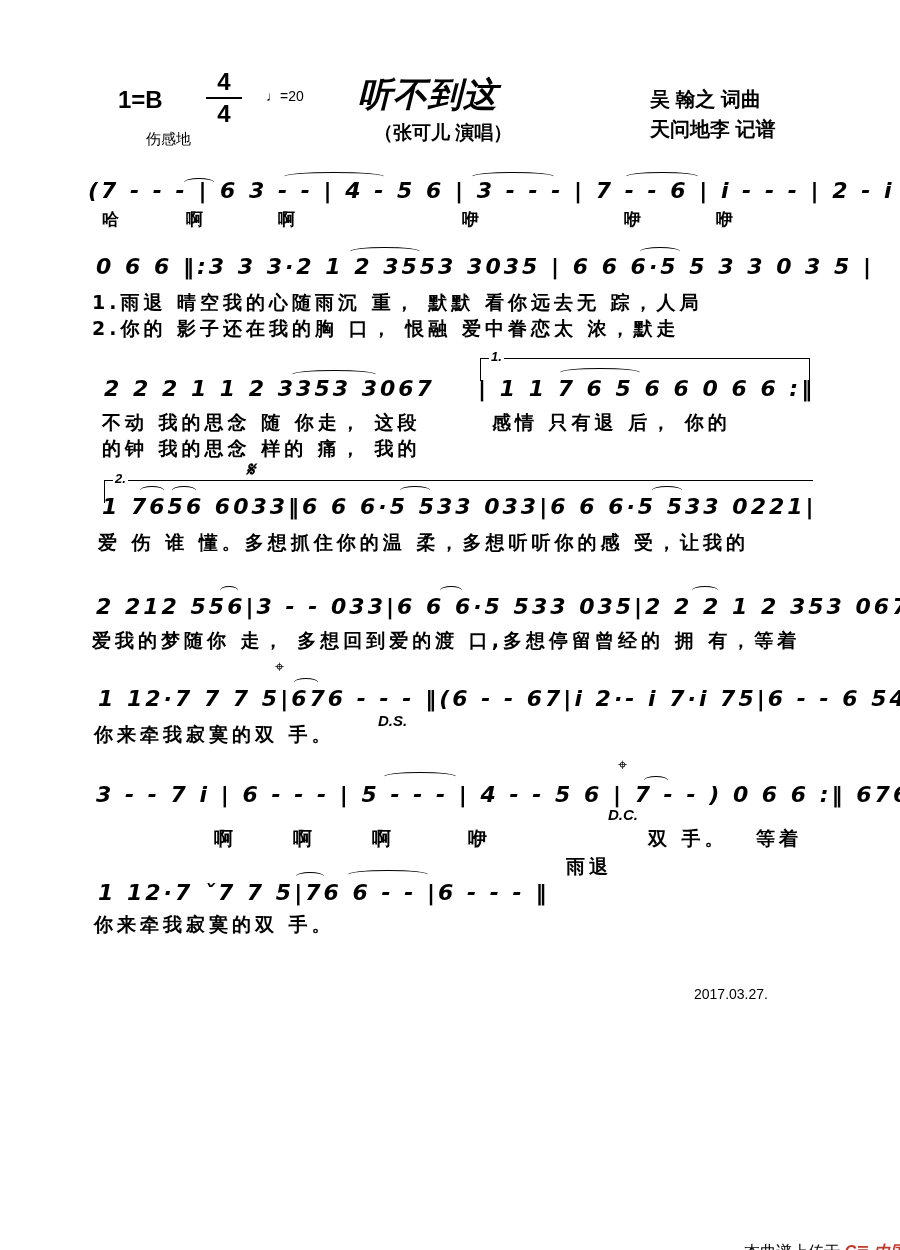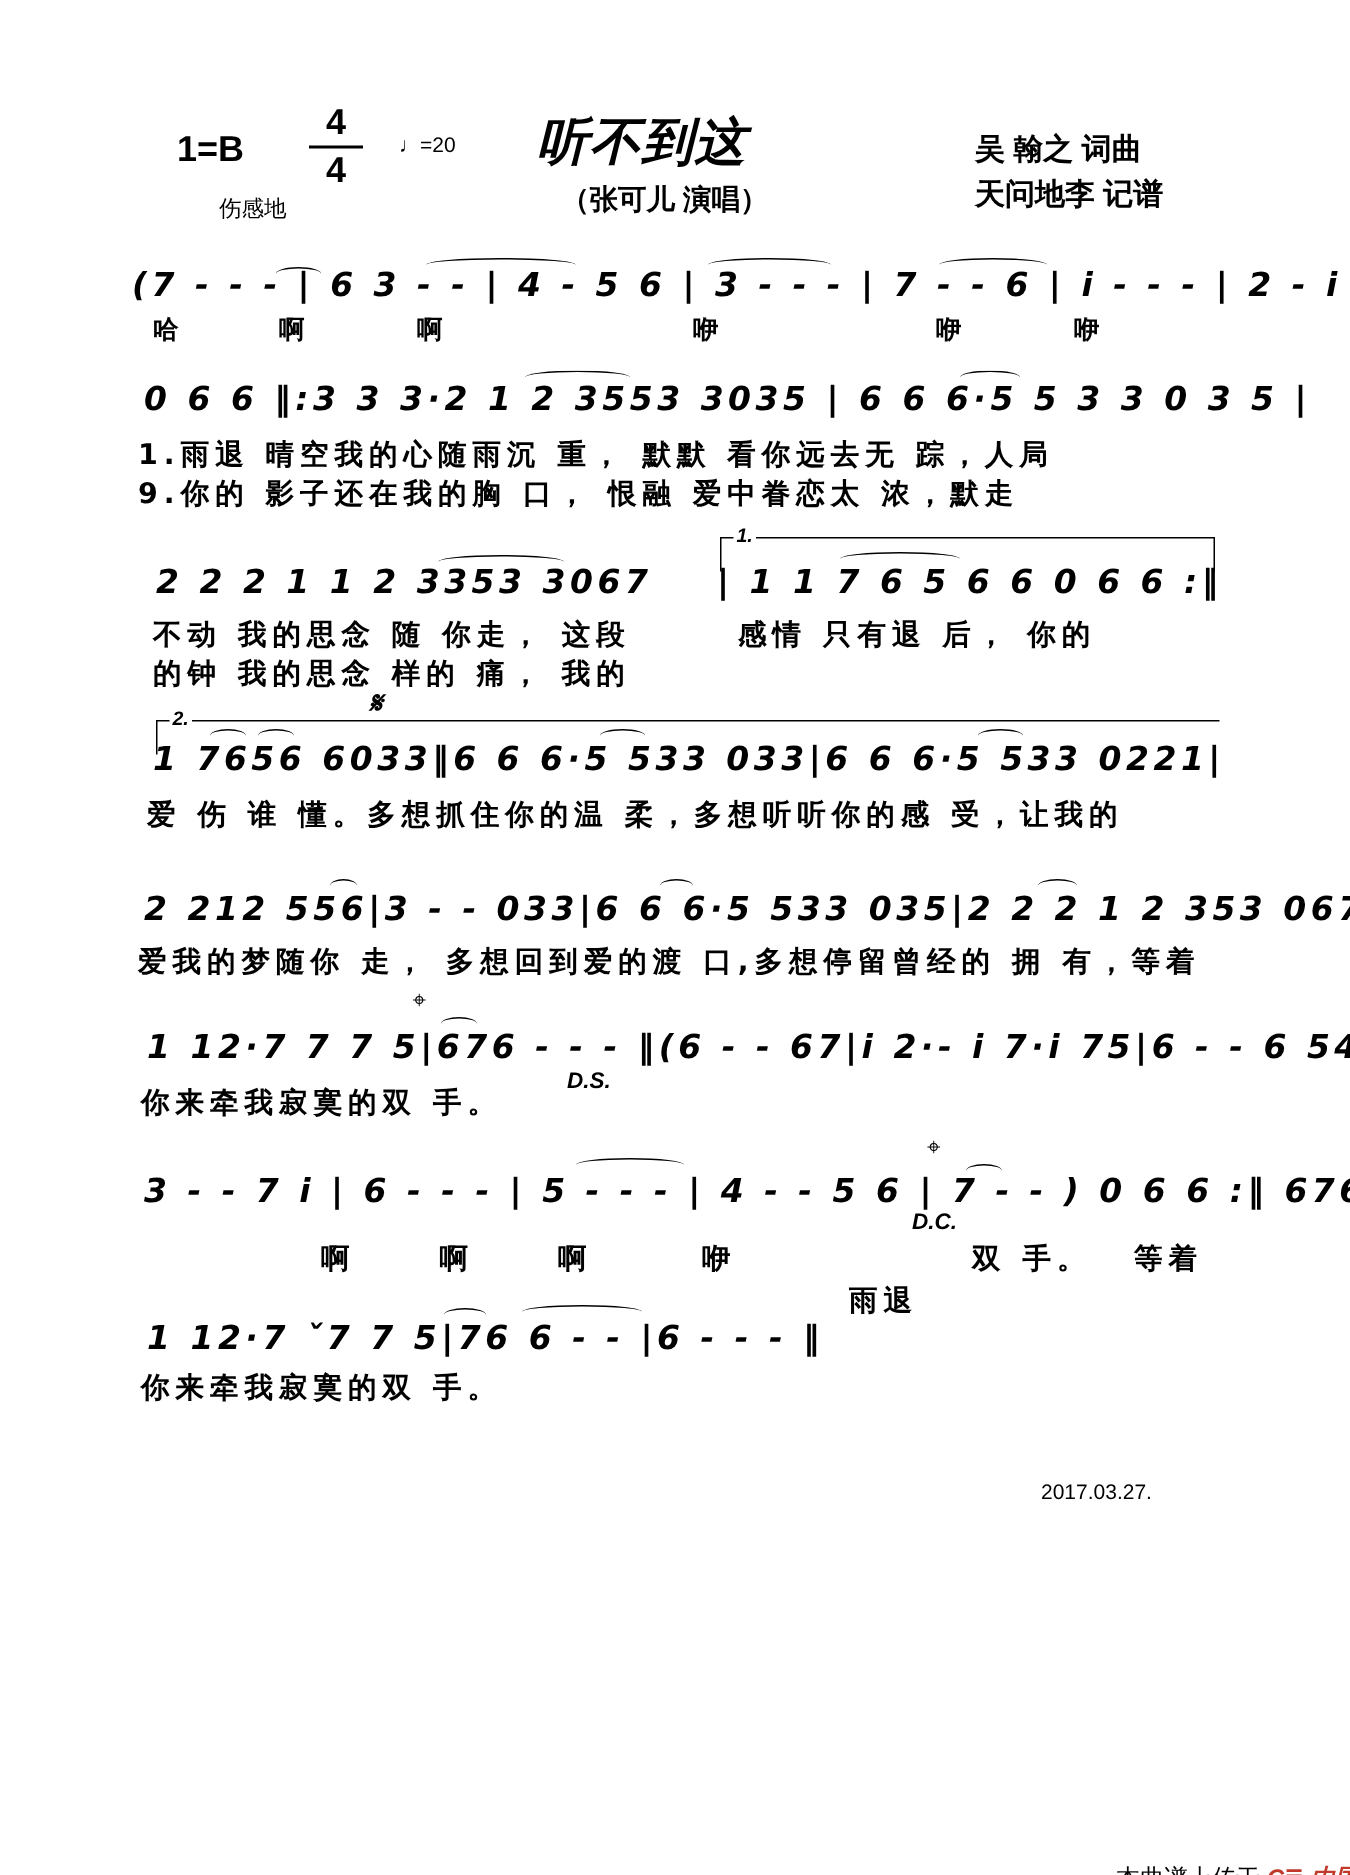--- a/index.html
+++ b/index.html
@@ -53,21 +53,21 @@
 <div class="abs vocal" style="left:186px;top:208px">啊</div>
 <div class="abs vocal" style="left:278px;top:208px">啊</div>
 <div class="abs vocal" style="left:462px;top:208px">咿</div>
 <div class="abs vocal" style="left:624px;top:208px">咿</div>
 <div class="abs vocal" style="left:716px;top:208px">咿</div>
 
 <div class="arc" style="left:350px;top:247px;width:70px"></div>
 <div class="arc" style="left:640px;top:247px;width:40px"></div>
 <div class="abs notes" style="left:96px;top:254px">0 6 6 ‖:3 3 3·2 1 2 3553 3035 | 6 6 6·5 5 3 3 0 3 5 |</div>
 <div class="abs lyr" style="left:92px;top:290px">1.雨退 晴空我的心随雨沉 重，  默默 看你远去无  踪，人局</div>
-<div class="abs lyr" style="left:92px;top:316px">9.你的 影子还在我的胸  口，  恨融 爱中眷恋太  浓，默走</div>
+<div class="abs lyr" style="left:92px;top:316px">2.你的 影子还在我的胸  口，  恨融 爱中眷恋太  浓，默走</div>
 
 <div class="abs volta r" style="left:480px;top:358px;width:328px">
     <span>1.</span>
   </div>
 <div class="arc" style="left:292px;top:370px;width:84px"></div>
 <div class="arc" style="left:560px;top:368px;width:80px"></div>
 <div class="abs notes" style="left:104px;top:376px">2 2  2 1 1 2   3353  3067</div>
 <div class="abs notes" style="left:478px;top:376px">| 1 1  7 6 5 6   6   0 6 6 :‖</div>
 <div class="abs lyr" style="left:102px;top:410px">不动 我的思念  随 你走，  这段</div>
 <div class="abs lyr" style="left:102px;top:436px">的钟 我的思念  样的  痛，  我的</div>

